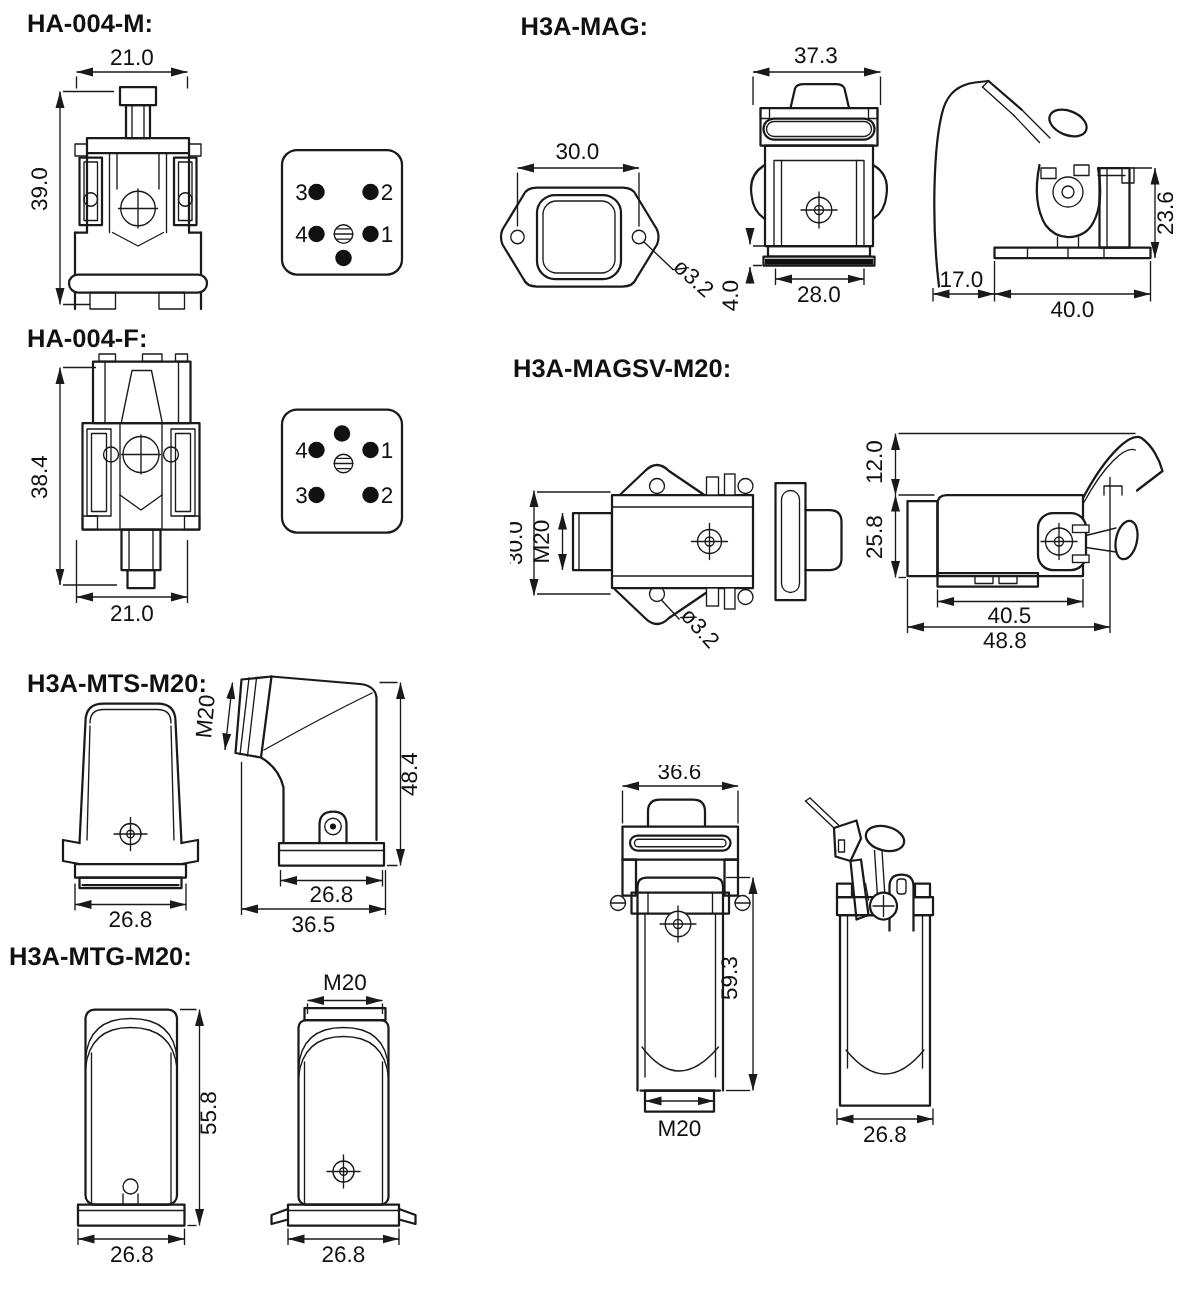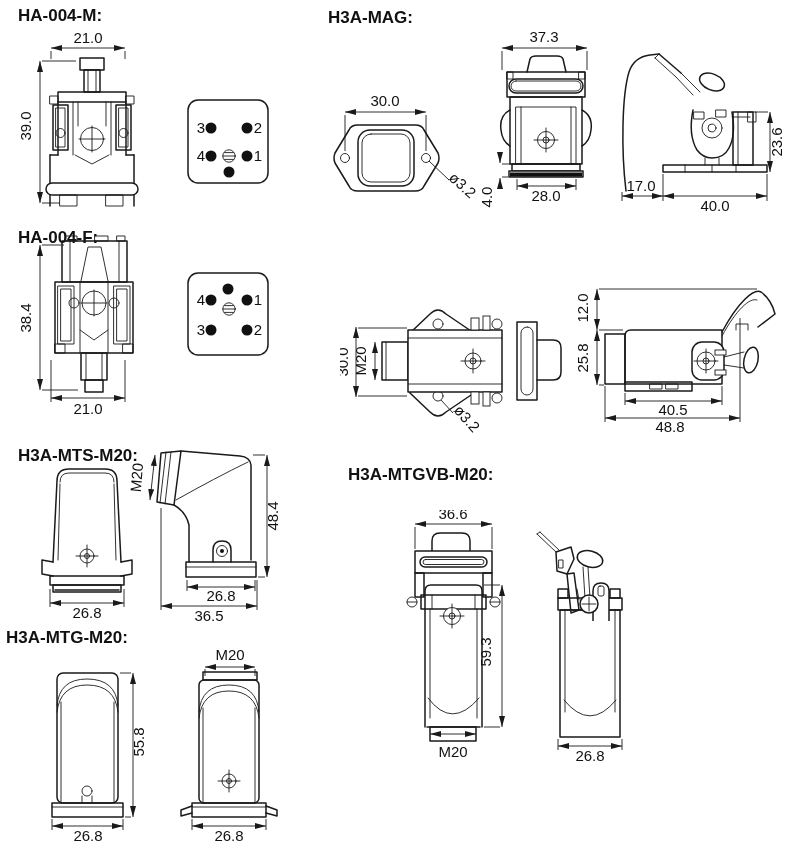--- a/index.html
+++ b/index.html
@@ -15,25 +15,25 @@
   .dt{font:15px "Liberation Sans",sans-serif;fill:#111;text-anchor:middle;}
   .fb{fill:#111;stroke:none;}
   .pin{fill:#111;stroke:none;}
 </style>
 </head>
 <body>
 
 <div class="stage">
 
   <div class="sec-title" style="left:18px;top:6px">HA-004-M:</div>
-  <div class="sec-title" style="left:18px;top:228px">HA-004-F:</div>
+  <div class="sec-title" style="left:18px;top:216px">HA-004-F:</div>
   <div class="sec-title" style="left:18px;top:446px">H3A-MTS-M20:</div>
   <div class="sec-title" style="left:6px;top:628px">H3A-MTG-M20:</div>
-  <div class="sec-title" style="left:328px;top:8px">H3A-MAG:</div>
-  <div class="sec-title" style="left:348px;top:465px">H3A-MTGVB-M20:</div>
+  <div class="sec-title" style="left:347px;top:8px">H3A-MAG:</div>
+  <div class="sec-title" style="left:342px;top:236px">H3A-MAGSV-M20:</div>
 
   <svg class="dwg" style="left:20px;top:30px" width="125" height="185" viewBox="20 30 125 185">
     <defs>
         <marker id="m1" markerUnits="userSpaceOnUse" markerWidth="12" markerHeight="8" refX="11" refY="4" orient="auto-start-reverse">
           <path d="M11,4 L0,1 L0,7 Z" fill="#1a1a1a"></path>
         </marker>
       </defs>
 
     <line class="dl" x1="51" y1="48" x2="125" y2="48" marker-start="url(#m1)" marker-end="url(#m1)"></line>
     <line class="dl" x1="51" y1="51" x2="51" y2="59"></line>

